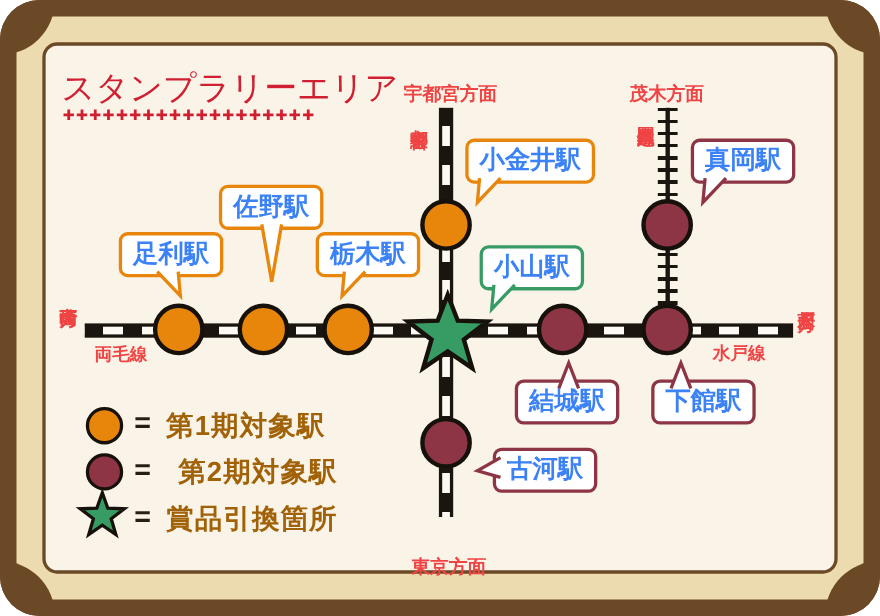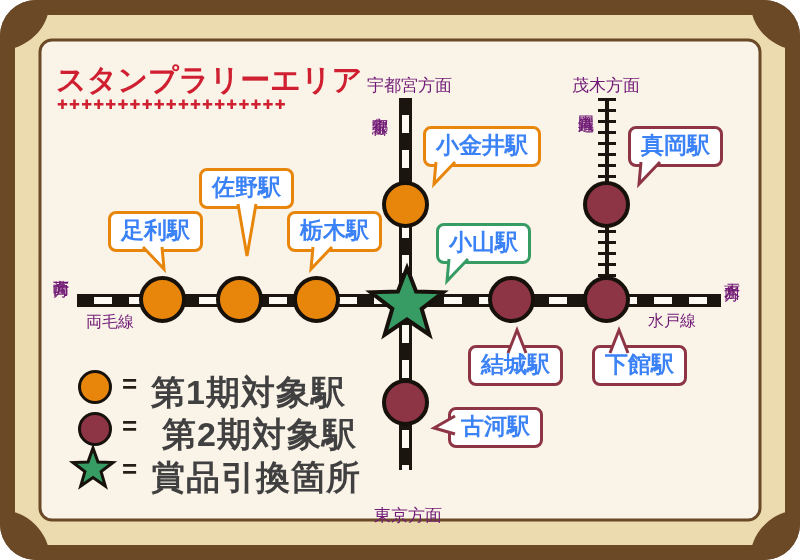--- a/index.html
+++ b/index.html
@@ -5,27 +5,27 @@
   html,body{margin:0;padding:0;background:#ffffff;}
   .stage{
     position:relative;width:800px;height:560px;overflow:hidden;
     font-family:"Liberation Sans","DejaVu Sans",sans-serif;
     color:#241e17;
   }
   .frame-svg{position:absolute;left:0;top:0;z-index:0;}
   .layer{position:absolute;left:0;top:0;width:800px;height:560px;z-index:1;}
 
   
-  .title{position:absolute;left:56px;top:60px;font-size:30px;font-weight:700;
+  .title{position:absolute;left:56px;top:60px;font-size:30px;font-weight:400;
          color:#cf1f30;letter-spacing:0px;white-space:nowrap;}
   .title-decor{position:absolute;left:57px;top:97px;font-size:13px;font-weight:800;
          color:#cf1f30;letter-spacing:1.2px;white-space:nowrap;}
 
   
-  .label{position:absolute;font-weight:400;color:#701a75;white-space:nowrap;}
+  .label{position:absolute;font-weight:700;color:#ef4444;white-space:nowrap;}
   .v-text{writing-mode:vertical-rl;text-orientation:upright;letter-spacing:1px;}
 
   
   .jr-line{position:absolute;background:#1b1510;z-index:2;}
   .jr-line::after{content:"";position:absolute;background:repeating-linear-gradient(90deg,transparent 0 17px,#fdfaf3 17px 35px);
                   top:3px;bottom:3px;left:0;right:0;}
   .jr-line.vert::after{background:repeating-linear-gradient(180deg,transparent 0 17px,#fdfaf3 17px 35px);
                   top:0;bottom:0;left:3px;right:3px;}
   
   .ladder-line{position:absolute;width:18px;z-index:2;
@@ -50,21 +50,21 @@
   .tail path{fill:#ffffff;stroke:var(--c);stroke-width:3;stroke-linejoin:miter;}
   .tail-dl{left:3px;top:calc(100% - 2px);}
   .tail-dr{top:calc(100% - 2px);}
   .tail-d{top:calc(100% - 2px);}
   .tail-u{top:-21px;}
   .tail-l{left:-20px;top:4px;}
 
   
   .legend-symbol{position:absolute;border-radius:50%;width:28px;height:28px;border:3px solid #17110c;z-index:3;}
   .legend-eq{position:absolute;font-size:26px;font-weight:800;color:#241e17;z-index:3;}
-  .legend-label{position:absolute;font-size:34px;font-weight:800;color:#404040;letter-spacing:1px;z-index:3;white-space:nowrap;}
+  .legend-label{position:absolute;font-size:25px;font-weight:800;color:#a16207;letter-spacing:1px;z-index:3;white-space:nowrap;}
 </style>
 </head>
 <body>
 
 <div class="stage">
 
   <svg class="frame-svg" width="800" height="560" viewBox="0 0 800 560">
     <defs>
         <clipPath id="fc">
           <rect x="0" y="0" width="800" height="560" rx="36" ry="36"></rect>

